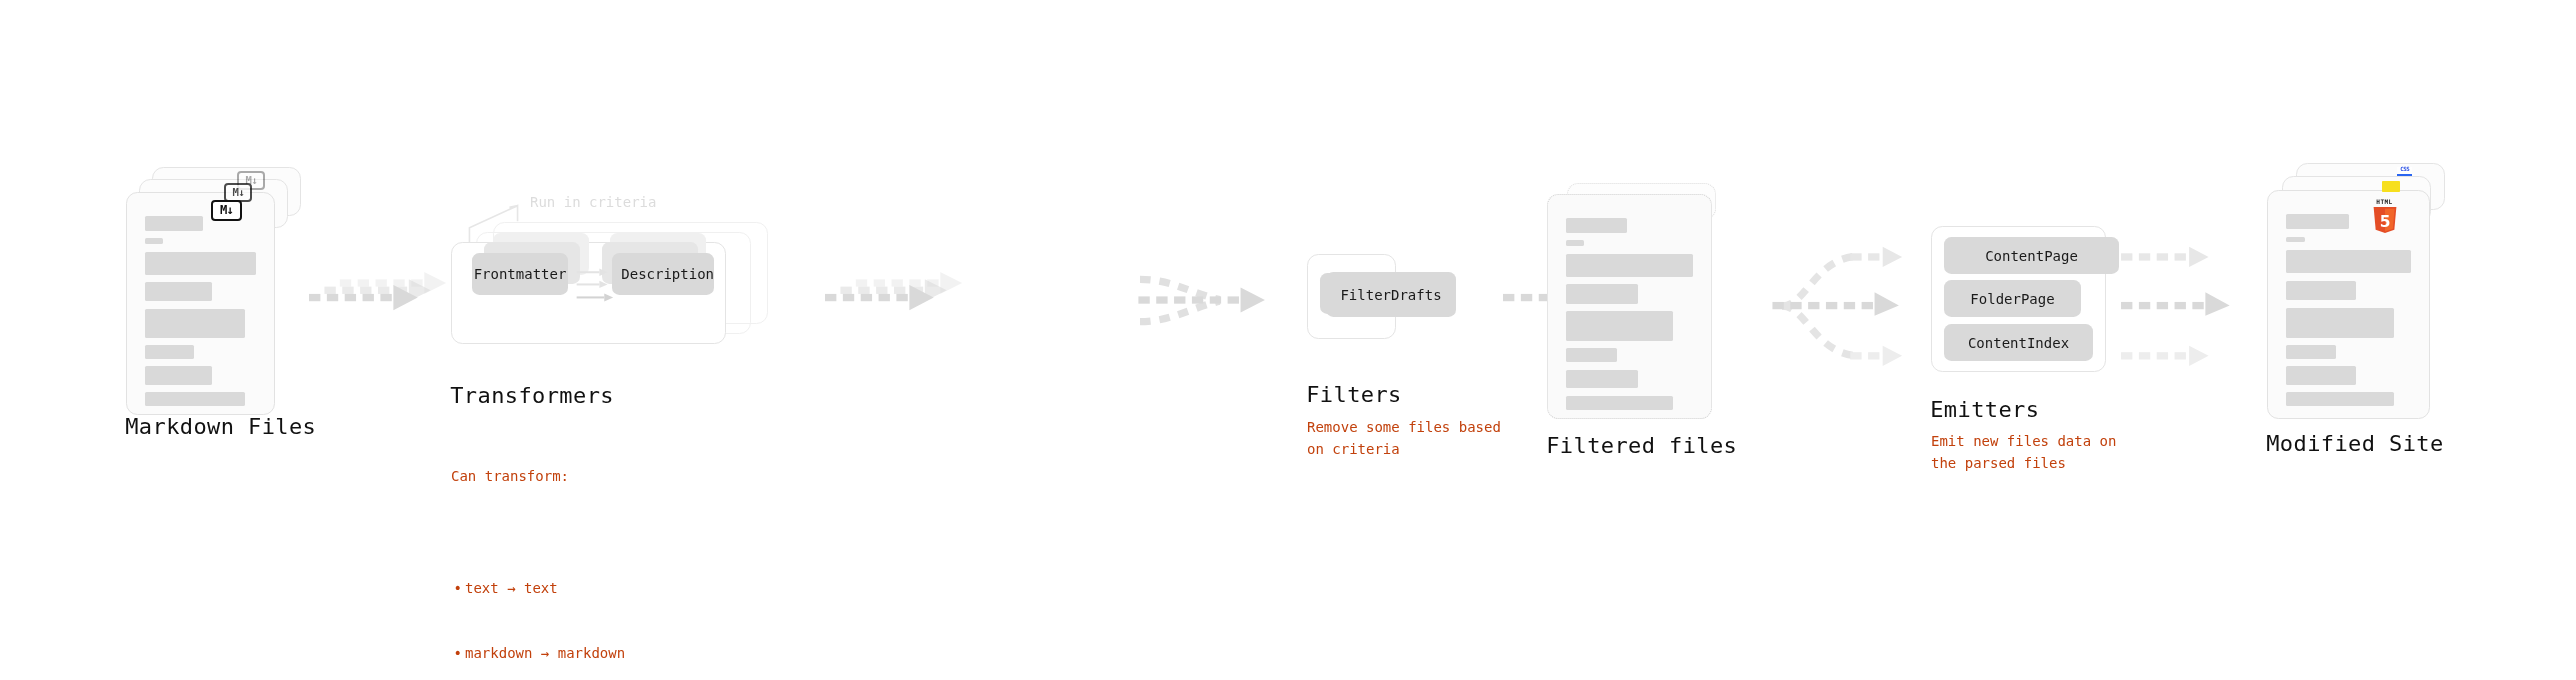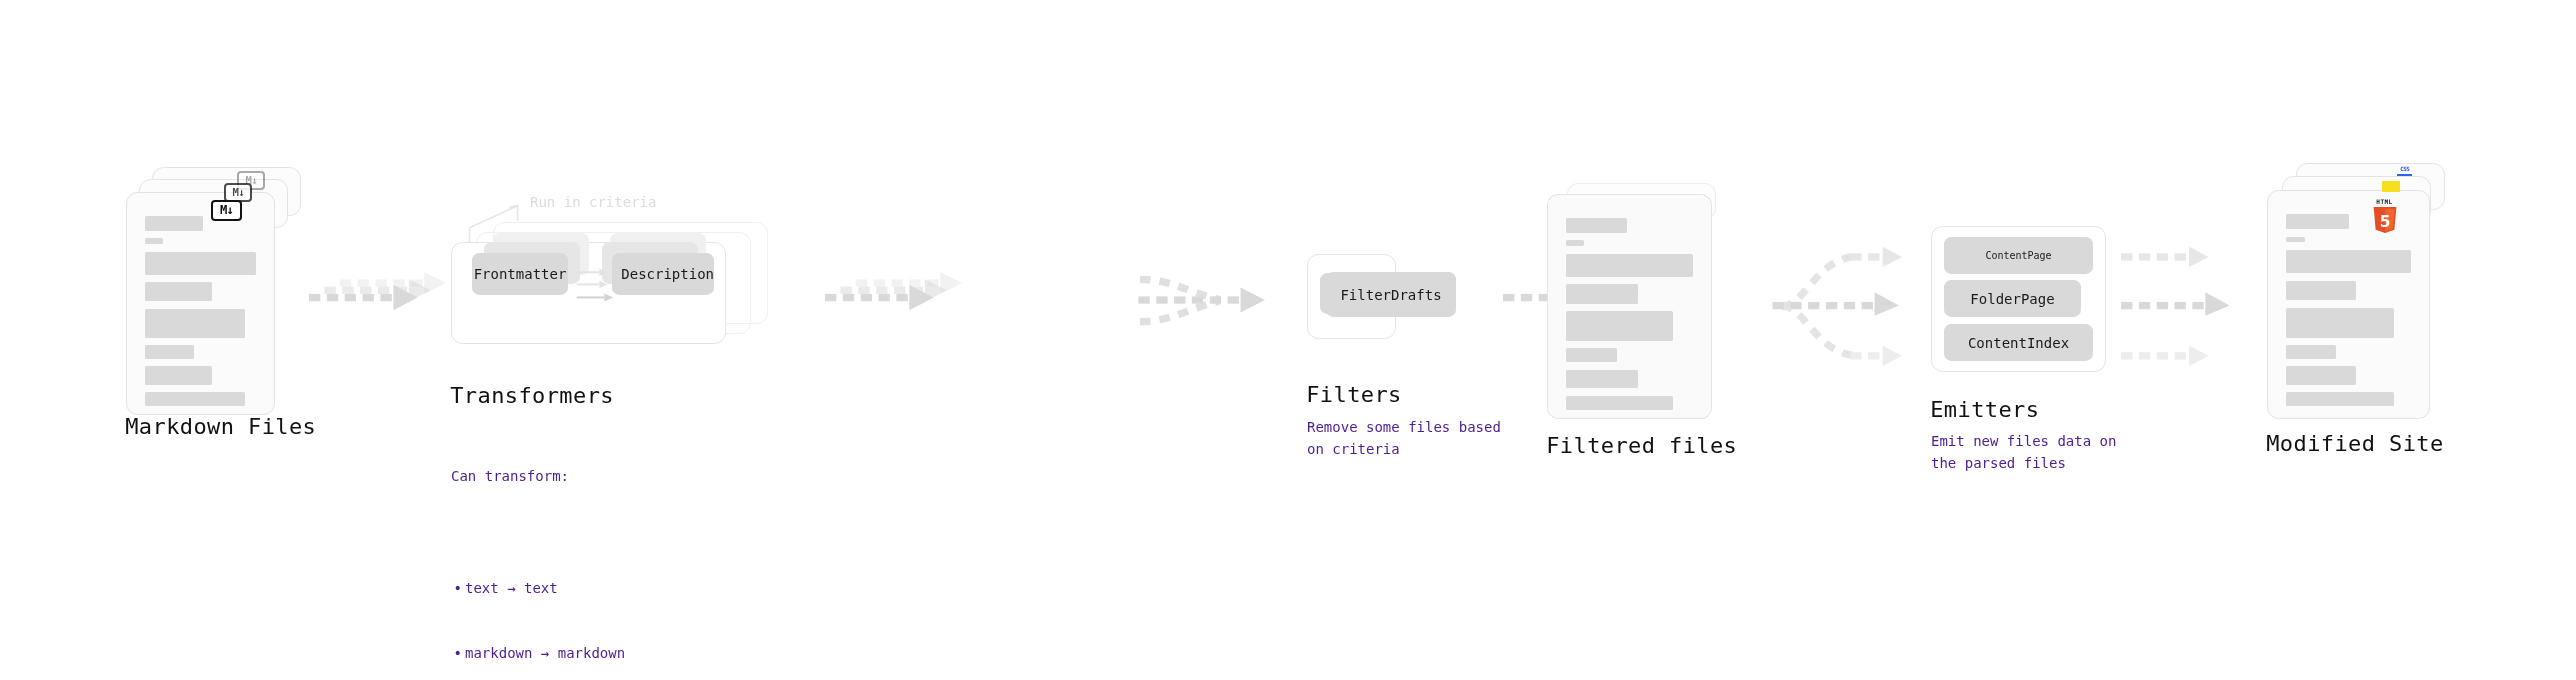--- a/index.html
+++ b/index.html
@@ -33,21 +33,21 @@
   
   .gbox{position:absolute;box-sizing:border-box;border:1.6px solid #E4E4E4;border-radius:11.4px;background:#fff;}
   .gbox.faint{border-color:#F0F0F0;background:transparent;}
   .chip{position:absolute;box-sizing:border-box;background:#D9D9D9;border-radius:7.3px;
     display:flex;align-items:center;justify-content:center;color:#1a1a1a;white-space:nowrap;}
   .chip.faint1{background:#E6E6E6;}
   .chip.faint2{background:#F0F0F0;}
 
   
   .title{position:absolute;color:#111;font-size:22px;letter-spacing:0.4px;white-space:nowrap;}
-  .sub{position:absolute;color:#4c1d95;font-size:14px;line-height:1.55;white-space:pre;}
+  .sub{position:absolute;color:#c2410c;font-size:14px;line-height:1.55;white-space:pre;}
   .note{position:absolute;color:#DCDCDC;font-size:14px;white-space:nowrap;}
 
   .bullets{list-style:none;margin:3.3px 0 0 0;padding:0;}
   .bullets li{position:relative;padding-left:14px;}
   .bullets li::before{content:"\2022";position:absolute;left:2.4px;top:0;}
 
   svg.deco{position:absolute;overflow:visible;pointer-events:none;}
 </style>
 </head>
 <body>
@@ -272,21 +272,21 @@
       <rect x="44" y="90" width="14" height="9"></rect>
         <rect x="66" y="90" width="14" height="9"></rect>
       <rect x="88" y="90" width="14" height="9"></rect>
         <rect x="110" y="90" width="14" height="9"></rect>
       <polygon points="126,78 126,107 156,94.5"></polygon>
     </g>
   </svg>
 
   <div class="stage-node" style="left:1931px;top:226px;">
     <div class="gbox" style="left:0;top:0;width:175px;height:146px;"></div>
-    <div class="chip" style="left:13px;top:11.4px;width:149px;height:37px;font-size:10px;">
+    <div class="chip" style="left:13px;top:11.4px;width:175px;height:37px;font-size:14px;">
         <span>ContentPage</span>
       </div>
     <div class="chip" style="left:13px;top:54px;width:137px;height:37px;font-size:14px;">
         <span>FolderPage</span>
       </div>
     <div class="chip" style="left:13px;top:98px;width:149px;height:37px;font-size:14px;">
         <span>ContentIndex</span>
       </div>
     <div class="title" style="left:-0.8px;top:171px;">Emitters</div>
     <div class="sub" style="left:0px;top:205px;">Emit new files data on

